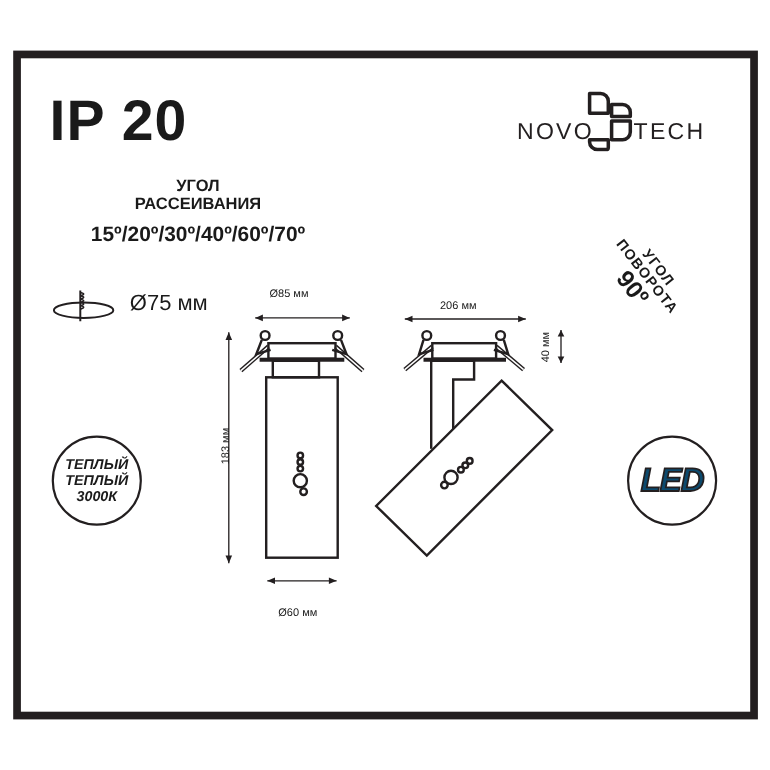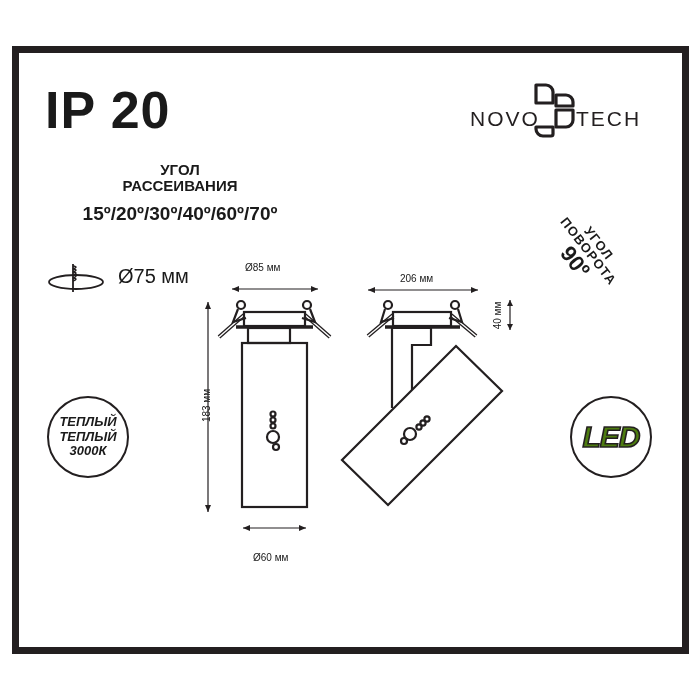--- a/index.html
+++ b/index.html
@@ -17,21 +17,21 @@
     .rot { left: 520px; top: 230px; width: 130px; transform: rotate(52deg); transform-origin: 50% 50%;
            text-align: center; font-weight: bold; line-height: 1.0; }
     .rot .r1, .rot .r2 { font-size: 13px; display: block; letter-spacing: 1px; }
     .rot .r3 { font-size: 22px; display: block; }
     .cut { left: 46px; top: 262px; width: 60px; height: 32px; }
     .cutlabel { left: 118px; top: 265px; font-size: 20px; }
     .badge { width: 78px; height: 78px; border: 2.5px solid #231f20; border-radius: 50%;
              display: flex; align-items: center; justify-content: center; text-align: center; font-style: italic; }
     .warm { left: 47px; top: 396px; font-weight: bold; font-size: 13px; line-height: 1.15; }
     .led { left: 570px; top: 396px; }
-    .led span { font-size: 30px; font-weight: bold; color: #4d7c0f;
+    .led span { font-size: 30px; font-weight: bold; color: #0c4a6e;
                 -webkit-text-stroke: 1.6px #231f20; letter-spacing: -1px; }
     .dim { font-size: 10px; color: #1a1a1a; }
     .spec { left: 150px; top: 545px; width: 400px; text-align: center; font-weight: bold;
             font-style: italic; font-size: 21px; line-height: 1.2; }
     svg.draw { position: absolute; left: 0; top: 0; }
   </style>
 </head>
 <body>
 
 <div class="frame"></div>

